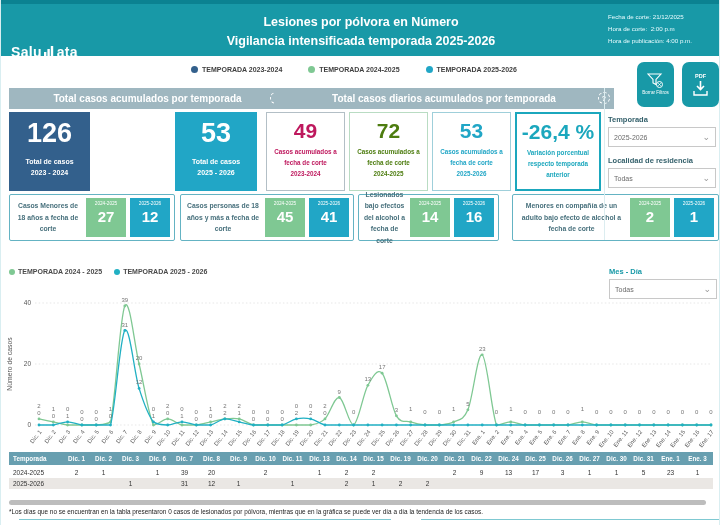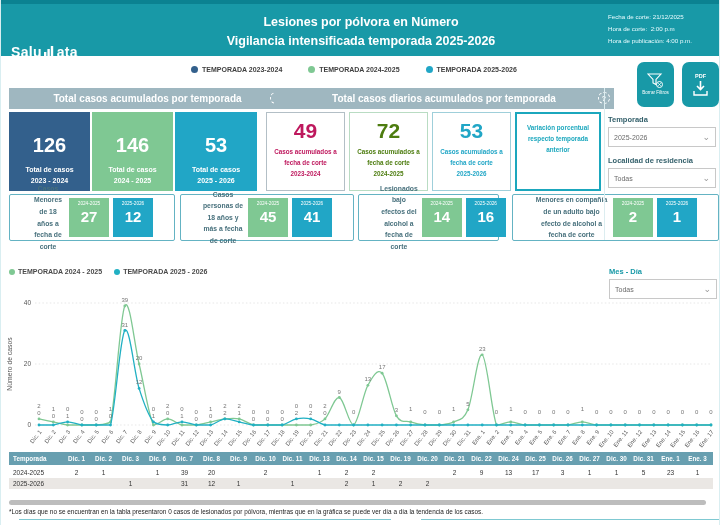--- a/index.html
+++ b/index.html
@@ -33,39 +33,39 @@
   .panel-hd { position:absolute; top:88px; height:21px; background:#9fb7c0; color:#fff;
               font-size:10px; font-weight:bold; display:flex; align-items:center; justify-content:center; }
   .panel-hd.left { left:8px; width:277px; }
   .panel-hd.right { left:265px; width:340px;margin-left:8px; }
   .help { position:absolute; right:4px; top:4px; width:12px; height:12px; border:1px dashed #fff; border-radius:50%;
           font-size:7px; display:flex; align-items:center; justify-content:center; color:#fff; cursor:pointer; }
 
   
   .big-card { position:absolute; top:112px; height:79px; color:#fff; text-align:center;
               display:flex; flex-direction:column; align-items:center; padding-top:6px; }
-  .big-num { font-size:20px; font-weight:bold; line-height:1.15;margin-top:16px; }
+  .big-num { font-size:27px; font-weight:bold; line-height:1.15; }
   .big-lbl { font-size:7px; font-weight:bold; line-height:1.6; margin-top:7px; }
   .bc1 { left:8px; width:81px; background:#33608c; }
   .bc2 { left:91px; width:81px; background:#7fc893; }
   .bc3 { left:174px; width:82px; background:#21a6c6; }
 
   
   .day-card { position:absolute; top:112px; height:79px; background:#fff; text-align:center;
               display:flex; flex-direction:column; align-items:center; padding:5px 3px 0 3px; }
   .day-num { font-size:21px; font-weight:bold; line-height:1.2; }
   .day-lbl { font-size:6.3px; font-weight:bold; line-height:1.75; margin-top:3px; }
   .dc1 { left:265px; width:79px; border:1px solid #b3bfc6; color:#be185d; }
   .dc2 { left:348px; width:79px; border:1px solid #b9dcc3; color:#4d7c0f; }
   .dc3 { left:431px; width:79px; border:1px solid #9fcfda; color:#21a6c6; }
   .dc4 { left:514px; width:86px; border:2px solid #1ba7bd; color:#1ba7bd; }
 
   
   .bd-card { position:absolute; top:194px; height:47px; background:#fff; border:1px solid #64b3c3;
-             border-radius:2px; display:flex; align-items:center; padding:3px 21px; gap:4px; }
+             border-radius:2px; display:flex; align-items:center; padding:3px 4px; gap:4px; }
   .bd-title { flex:1; font-size:6.8px; font-weight:bold; color:#47707c; line-height:1.7; text-align:center; }
   .badge { width:40px; height:39px; color:#fff; text-align:center; padding-top:3px; flex:none; }
   .badge .b-season { font-size:4.7px; }
   .badge .b-val { font-size:15px; font-weight:bold; line-height:1.4; }
   .badge.g { background:#7fc893; } .badge.t { background:#21a6c6; }
   .bd1 { left:8px; width:166px; } .bd2 { left:179px; width:174px; }
   .bd3 { left:357px; width:141px; } .bd4 { left:511px; width:207px; }
 
   
   .flt-label { position:absolute; font-size:7.5px; font-weight:bold; color:#34606b; }
@@ -169,42 +169,39 @@
   </div>
   <div class="panel-hd right">
     <span>Total casos diarios acumulados por temporada</span>
     <span class="help">?</span>
   </div>
 
   <div class="big-card bc1">
     <div class="big-num">126</div>
     <div class="big-lbl"><span>Total de casos</span><br><span>2023 - 2024</span></div>
   </div>
-  <div class="big-card bc2">
-    <div class="big-num">146</div>
-    <div class="big-lbl"><span>Total de casos</span><br><span>2024 - 2025</span></div>
-  </div>
   <div class="big-card bc3">
     <div class="big-num">53</div>
     <div class="big-lbl"><span>Total de casos</span><br><span>2025 - 2026</span></div>
   </div>
 
   <div class="day-card dc1">
     <div class="day-num">49</div>
     <div class="day-lbl"><span>Casos acumulados a fecha de corte</span><br><span>2023-2024</span></div>
   </div>
   <div class="day-card dc2">
     <div class="day-num">72</div>
     <div class="day-lbl"><span>Casos acumulados a fecha de corte</span><br><span>2024-2025</span></div>
   </div>
   <div class="day-card dc3">
     <div class="day-num">53</div>
     <div class="day-lbl"><span>Casos acumulados a fecha de corte</span><br><span>2025-2026</span></div>
   </div>
   <div class="day-card dc4">
+    <div class="day-num">-26,4 %</div>
     <div class="day-lbl">Variación porcentual respecto temporada anterior</div>
   </div>
 
   <div class="bd-card bd1">
     <div class="bd-title">Casos Menores de 18 años a fecha de corte</div>
     <div class="badge g">
         <div class="b-season">2024-2025</div>
         <div class="b-val">27</div>
       </div>
     <div class="badge t">

